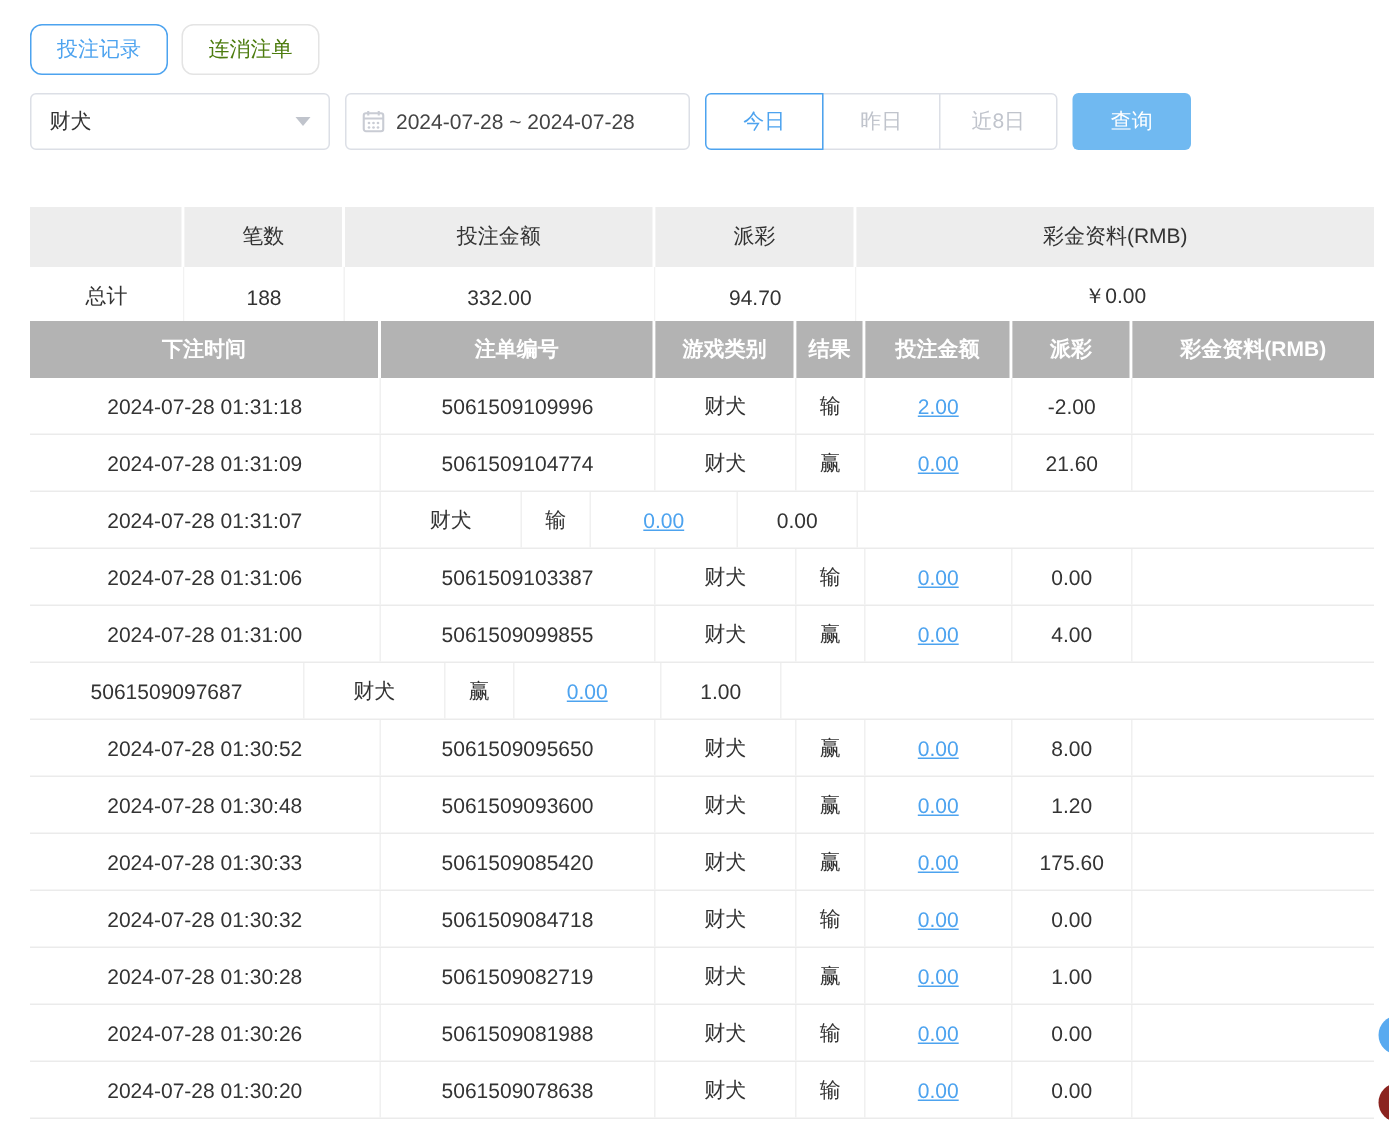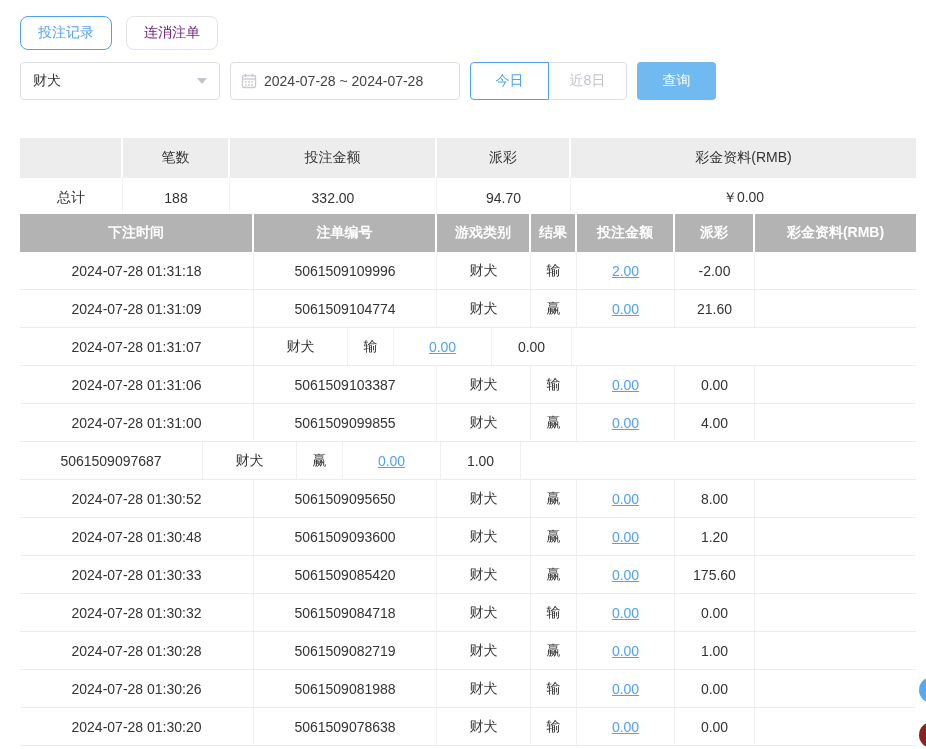--- a/index.html
+++ b/index.html
@@ -1,22 +1,22 @@
 <!DOCTYPE html>
 <html><head>
 <meta charset="utf-8">
 <style>
   * { margin:0; padding:0; box-sizing:border-box; }
   body { background:#fff; font-family:"Liberation Sans","DejaVu Sans",sans-serif; }
   .screen { position:relative; width:926px; height:749px; background:#fff; overflow:hidden; }
 
   
-  .tabs { position:absolute; left:20px; top:16px; display:flex; gap:14px; }
+  .tabs { position:absolute; left:20px; top:16px; display:flex; gap:9px; }
   .tab { height:34px; padding:0 17px; display:flex; align-items:center; font-size:14px;
-         border:1px solid #e4e4e4; border-radius:8px; background:#fff; color:#701a75; cursor:pointer; }
+         border:1px solid #e4e4e4; border-radius:8px; background:#fff; color:#4d7c0f; cursor:pointer; }
   .tab.active { border-color:#4da3ef; color:#4da3ef; }
 
   
   .filters { position:absolute; left:20px; top:62px; display:flex; align-items:center; }
   .select-box { width:200px; height:38px; border:1px solid #dcdfe6; border-radius:4px;
                 display:flex; align-items:center; justify-content:space-between;
                 padding:0 12px; font-size:14px; color:#333; margin-right:10px; cursor:pointer; background:#fff; }
   .caret { width:0; height:0; border-left:5px solid transparent; border-right:5px solid transparent;
            border-top:6px solid #c0c4cc; }
   .date-box { width:230px; height:38px; border:1px solid #dcdfe6; border-radius:4px;
@@ -90,20 +90,21 @@
             <circle cx="11" cy="9" r="0.9" fill="currentColor"></circle>
             <circle cx="5" cy="12" r="0.9" fill="currentColor"></circle>
             <circle cx="8" cy="12" r="0.9" fill="currentColor"></circle>
             <circle cx="11" cy="12" r="0.9" fill="currentColor"></circle>
           </svg>
       </span>
       <span>2024-07-28 ~ 2024-07-28</span>
     </div>
     <div class="btn-group">
       <button class="quick-btn active">今日</button>
+      <button class="quick-btn">昨日</button>
       <button class="quick-btn">近8日</button>
     </div>
     <button class="search-btn">查询</button>
   </div>
 
   <div class="summary">
     <div class="s-head">
       <div class="cell sc0"></div>
       <div class="cell sc1">笔数</div>
       <div class="cell sc2">投注金额</div>

